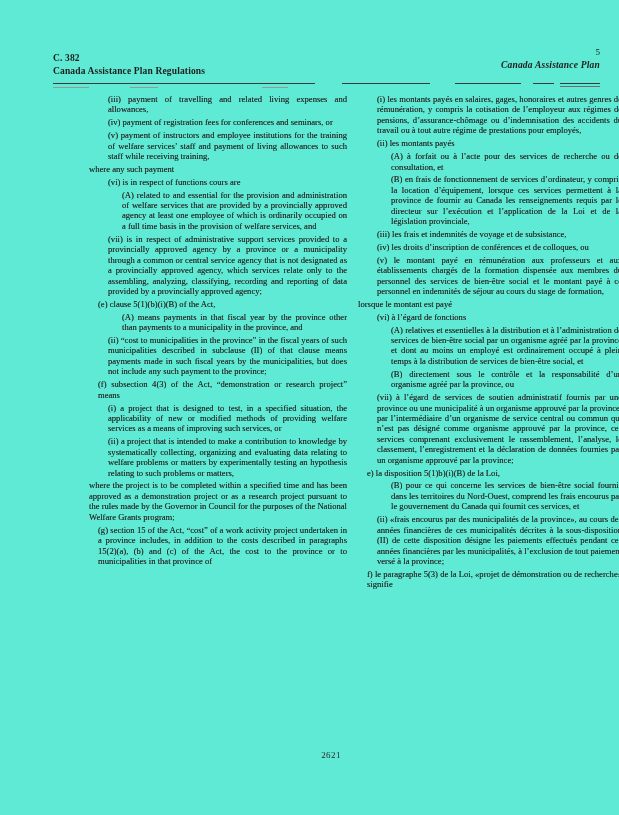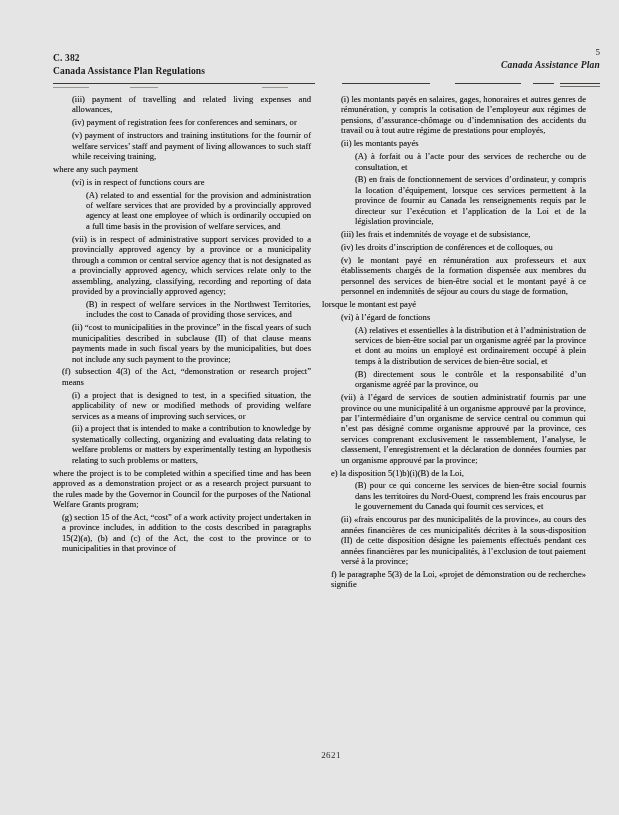--- a/index.html
+++ b/index.html
@@ -1,19 +1,19 @@
 <!DOCTYPE html>
 <html><head>
 <meta charset="utf-8">
 <style>
   * { margin:0; padding:0; box-sizing:border-box; }
   html,body { width:619px; height:815px; background:#ffffff; }
   .page {
     position:relative; width:619px; height:815px; overflow:hidden;
-    background:#e5e5e5;
+    background:#5eead4;
     font-family:"Liberation Serif", serif;
     color:#222120;
   }
   
   .hdr-left {
     position:absolute; left:53px; top:52px;
     font-weight:bold; font-size:9.5px; line-height:12.5px;
     letter-spacing:0.15px; color:#1d1c1b;
   }
   .hdr-right {
@@ -34,20 +34,21 @@
   .subdash.s2 { left:130px; width:28px; }
   .subdash.s3 { left:262px; width:26px; }
   .subdash.s4 { left:560px; width:40px; top:86px; background:#6e6b68; }
   
   .col {
     position:absolute; top:94px;
     font-size:8.6px; line-height:10.45px;
     text-align:justify; text-justify:inter-word;
     color:#242322;
     text-shadow:0 0 0.35px rgba(40,38,36,0.55);
+    margin-left:36px;
   }
   .col-left  { left:53px;  width:258px; }
   .col-right { left:322px; width:264px;font-family:Liberation Serif, serif; }
   .para { margin-bottom:2.4px; }
   .para.lv0 { margin-left:0; }
   .para.lv1 { margin-left:9px; }
   .para.lv2 { margin-left:19px; }
   .para.lv3 { margin-left:33px; }
   
   .footer {
@@ -76,26 +77,27 @@
   <div class="rule r4"></div>
   <div class="rule r5"></div>
   <div class="subdash s1"></div>
   <div class="subdash s2"></div>
   <div class="subdash s3"></div>
   <div class="subdash s4"></div>
 
   <div class="col col-left">
       <p class="para lv2">(iii) payment of travelling and related living expenses and allowances,</p>
       <p class="para lv2">(iv) payment of registration fees for conferences and seminars, or</p>
-      <p class="para lv2">(v) payment of instructors and training institutions for the fournir of welfare services’ staff and payment of living allowances to such staff while receiving training,</p>
+      <p class="para lv2">(v) payment of instructors and employee institutions for the training of welfare services’ staff and payment of living allowances to such staff while receiving training,</p>
       <p class="para lv0">where any such payment</p>
       <p class="para lv2">(vi) is in respect of functions cours are</p>
       <p class="para lv3">(A) related to and essential for the provision and administration of welfare services that are provided by a provincially approved agency at least one employee of which is ordinarily occupied on a full time basis in the provision of welfare services, and</p>
       <p class="para lv2">(vii) is in respect of administrative support services provided to a provincially approved agency by a province or a municipality through a common or central service agency that is not designated as a provincially approved agency, which services relate only to the assembling, analyzing, classifying, recording and reporting of data provided by a provincially approved agency;</p>
-      <p class="para lv3">(B) in respect of welfare services in the Northwest Territories, includes the cost to Canada of providing those services, and</p>
+      <p class="para lv1">(e) clause 5(1)(b)(i)(B) of the Act,</p>
+      <p class="para lv3">(A) means payments in that fiscal year by the province other than payments to a municipality in the province, and</p>
       <p class="para lv2">(ii) “cost to municipalities in the province” in the fiscal years of such municipalities described in subclause (II) of that clause means payments made in such fiscal years by the municipalities, but does not include any such payment to the province;</p>
       <p class="para lv1">(f) subsection 4(3) of the Act, “demonstration or research project” means</p>
       <p class="para lv2">(i) a project that is designed to test, in a specified situation, the applicability of new or modified methods of providing welfare services as a means of improving such services, or</p>
       <p class="para lv2">(ii) a project that is intended to make a contribution to knowledge by systematically collecting, organizing and evaluating data relating to welfare problems or matters by experimentally testing an hypothesis relating to such problems or matters,</p>
       <p class="para lv0">where the project is to be completed within a specified time and has been approved as a demonstration project or as a research project pursuant to the rules made by the Governor in Council for the purposes of the National Welfare Grants program;</p>
       <p class="para lv1">(g) section 15 of the Act, “cost” of a work activity project undertaken in a province includes, in addition to the costs described in paragraphs 15(2)(a), (b) and (c) of the Act, the cost to the province or to municipalities in that province of</p>
     </div>
   <div class="col col-right">
       <p class="para lv2">(i) les montants payés en salaires, gages, honoraires et autres genres de rémunération, y compris la cotisation de l’employeur aux régimes de pensions, d’assurance-chômage ou d’indemnisation des accidents du travail ou à tout autre régime de prestations pour employés,</p>
       <p class="para lv2">(ii) les montants payés</p>

